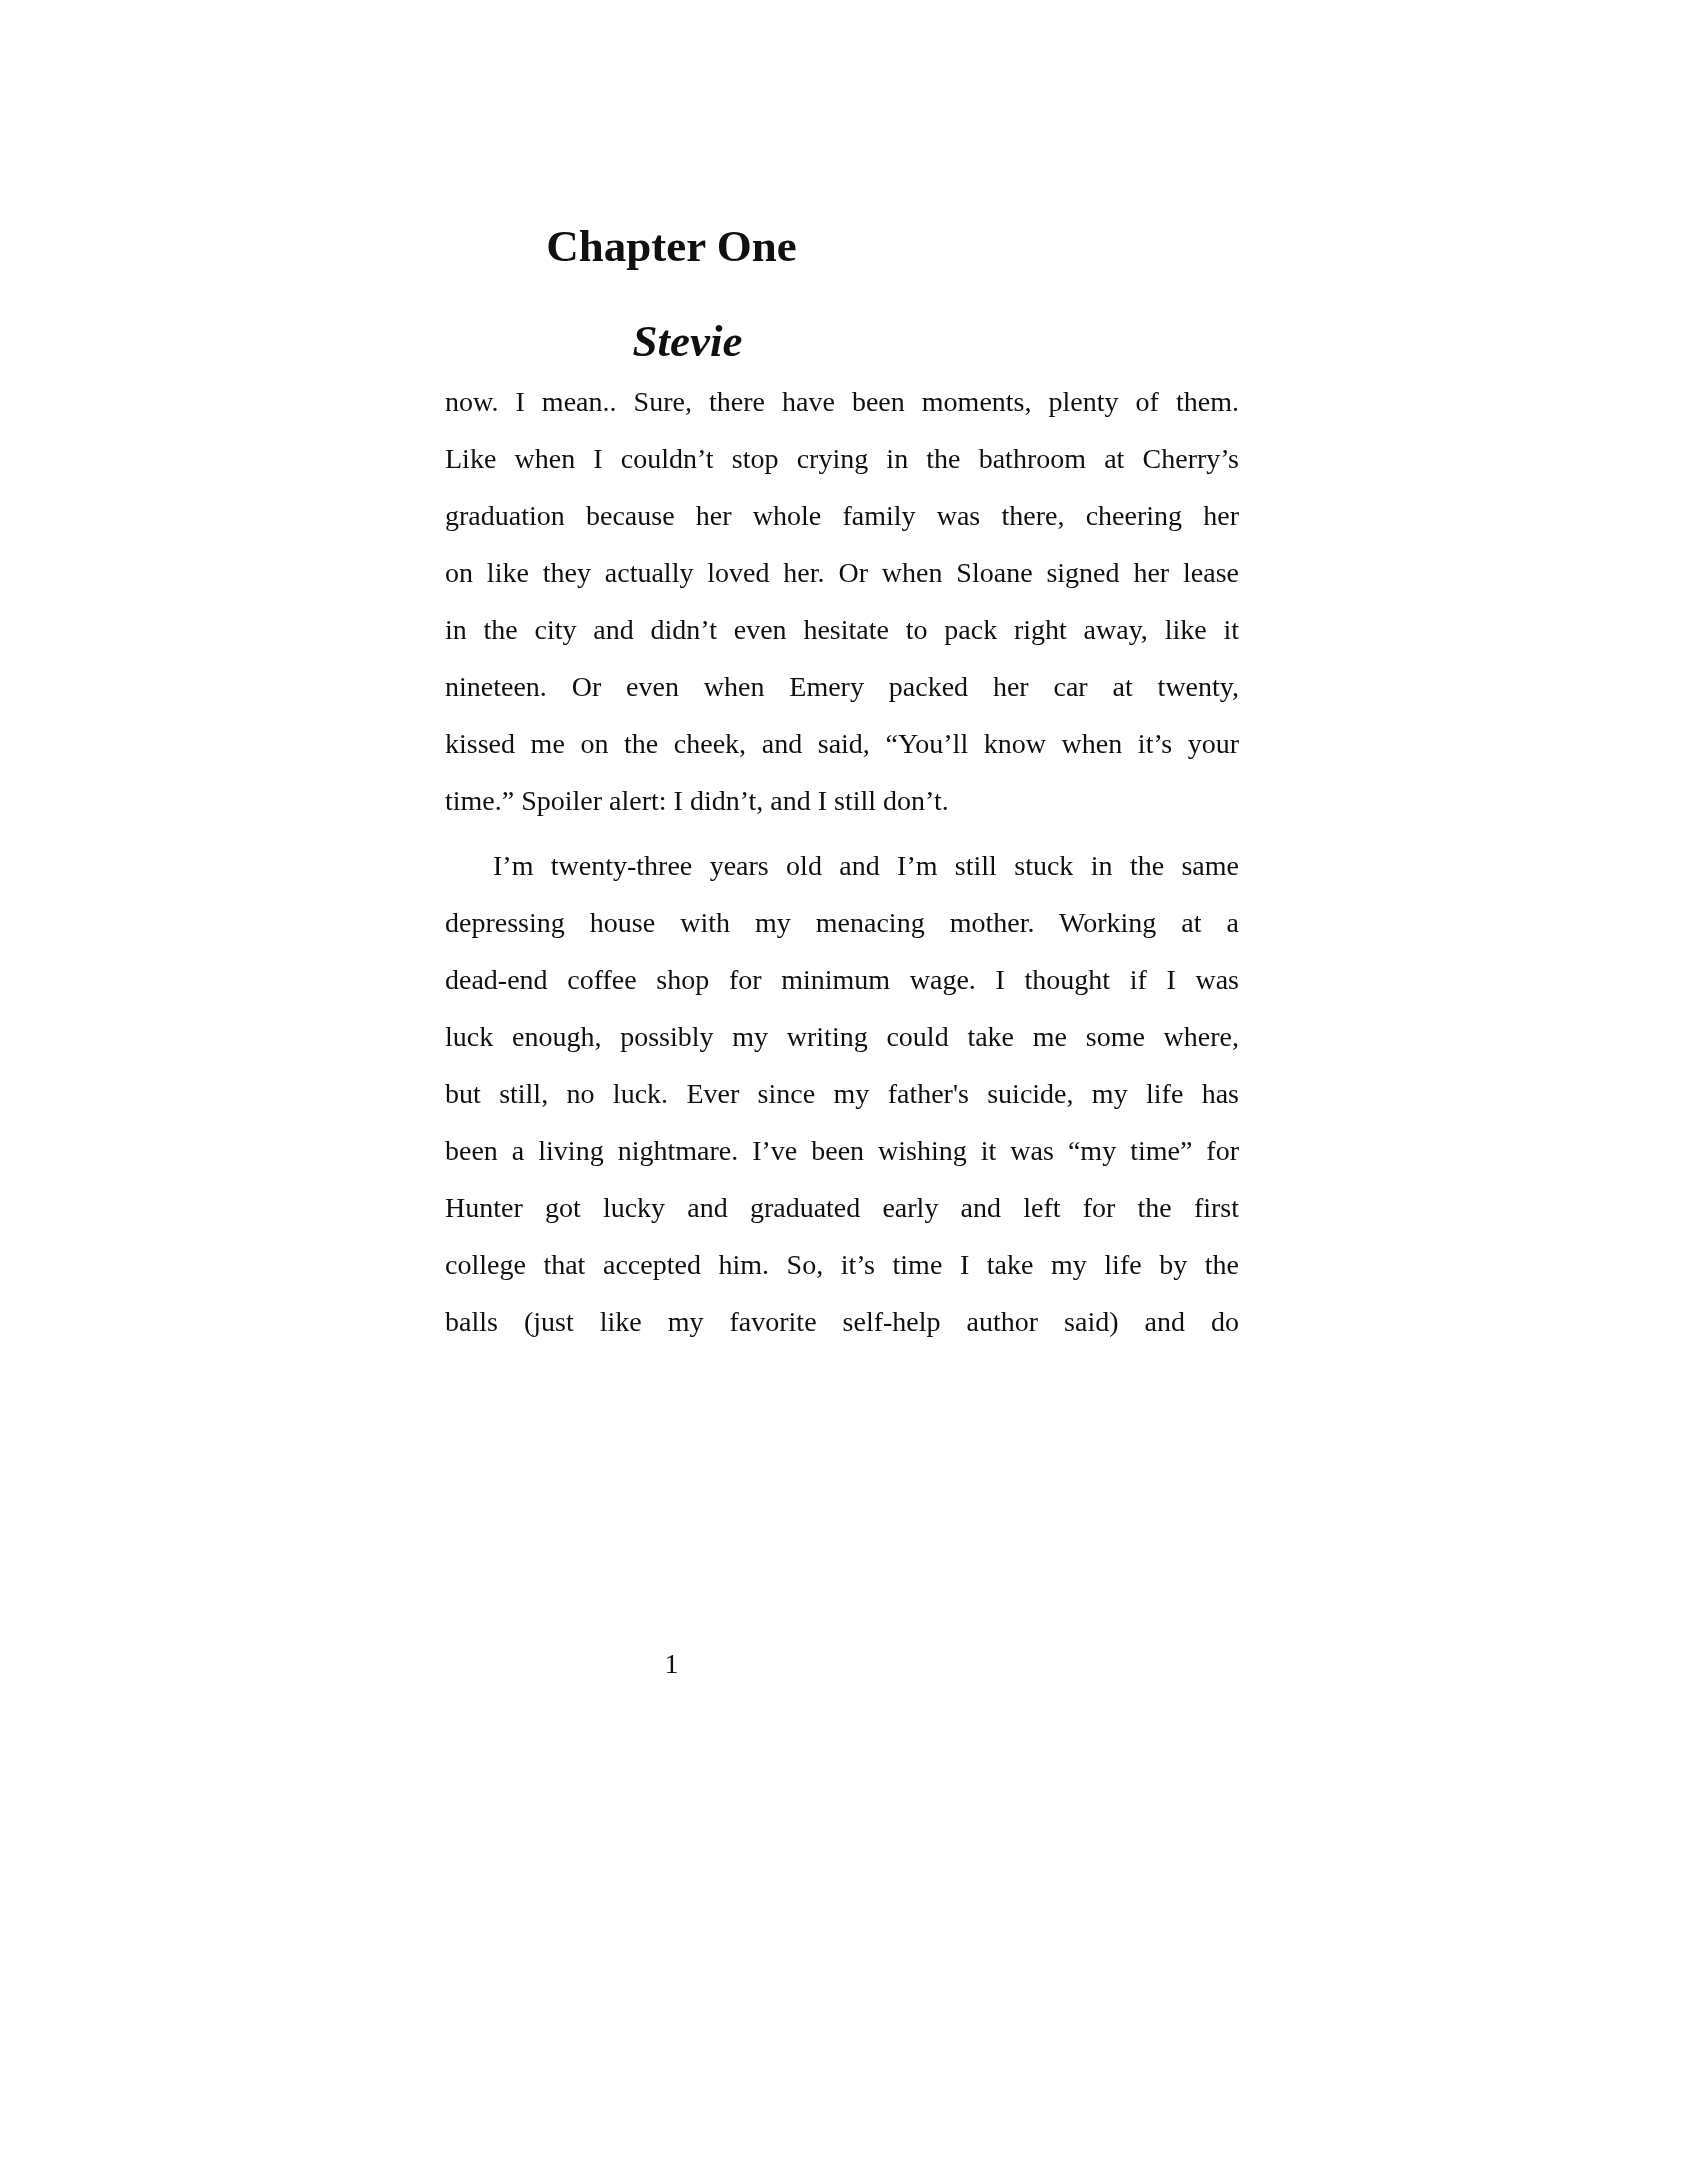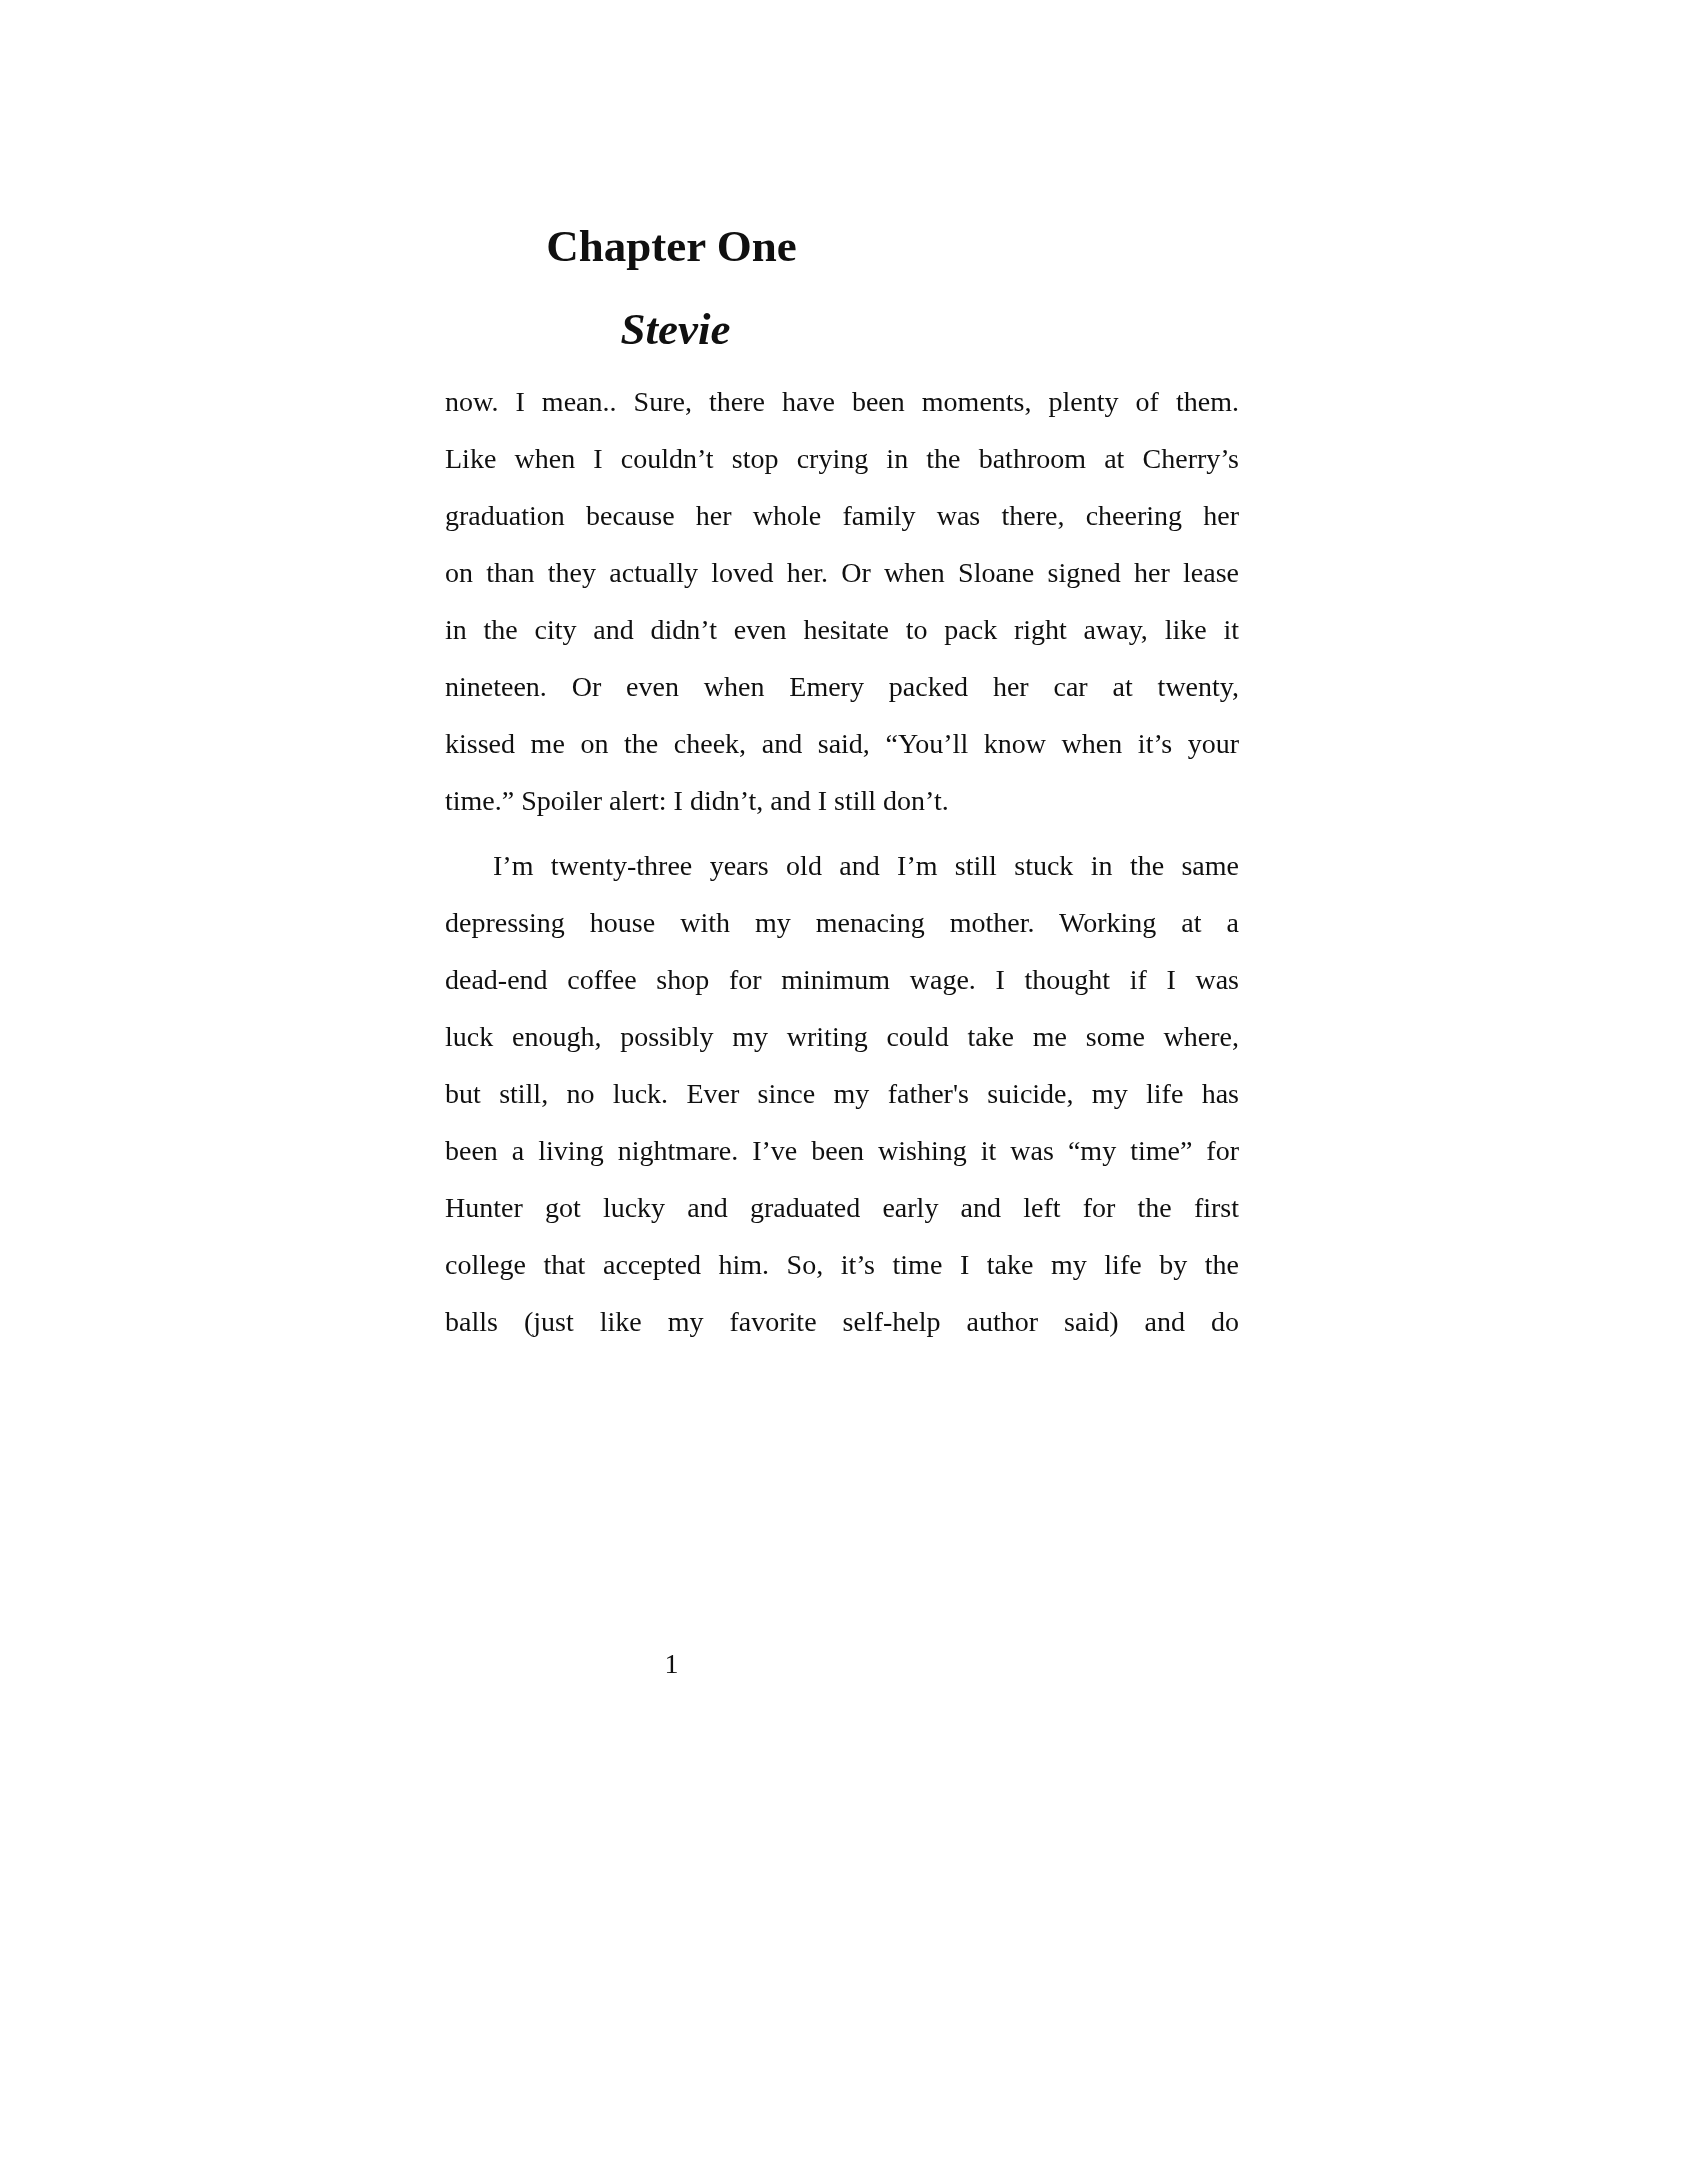--- a/index.html
+++ b/index.html
@@ -26,21 +26,21 @@
     font-size: 45px;
     line-height: 51px;
     font-weight: bold;
     font-style: normal;
   }
   .chapter-subtitle {
     position: absolute;
     top: 300px;
     left: 0;
     width: 100%;
-    margin: 4px;
+    margin: 16px;
     text-align: center;
     font-size: 45px;
     line-height: 51px;
     font-weight: bold;
     font-style: italic;
   }
   .body-text {
     position: absolute;
     top: 373px;
     left: 445px;
@@ -80,21 +80,21 @@
 <body>
 
 <div class="page">
   <h1 class="chapter-title">Chapter One</h1>
   <h2 class="chapter-subtitle">Stevie</h2>
   <div class="body-text">
       <div class="body-paragraph">
         <div class="body-line"><span>now. I mean.. Sure, there have been moments, plenty of them.</span></div>
         <div class="body-line"><span>Like when I couldn’t stop crying in the bathroom at Cherry’s</span></div>
         <div class="body-line"><span>graduation because her whole family was there, cheering her</span></div>
-        <div class="body-line"><span>on than they actually loved her. Or when Sloane signed her lease</span></div>
+        <div class="body-line"><span>on like they actually loved her. Or when Sloane signed her lease</span></div>
         <div class="body-line"><span>in the city and didn’t even hesitate to pack right away, like it</span></div>
         <div class="body-line"><span>nineteen. Or even when Emery packed her car at twenty,</span></div>
         <div class="body-line"><span>kissed me on the cheek, and said, “</span><span class="italic">You’ll know when it’s your</span></div>
         <div class="body-line last"><span class="italic">time.</span><span>” Spoiler alert: I didn’t, and I still don’t.</span></div>
       </div>
       <div class="body-paragraph">
         <div class="body-line indent"><span>I’m twenty-three years old and I’m still stuck in the same</span></div>
         <div class="body-line"><span>depressing house with my menacing mother. Working at a</span></div>
         <div class="body-line"><span>dead-end coffee shop for minimum wage. I thought if I was</span></div>
         <div class="body-line"><span>luck enough, possibly my writing could take me some where,</span></div>

